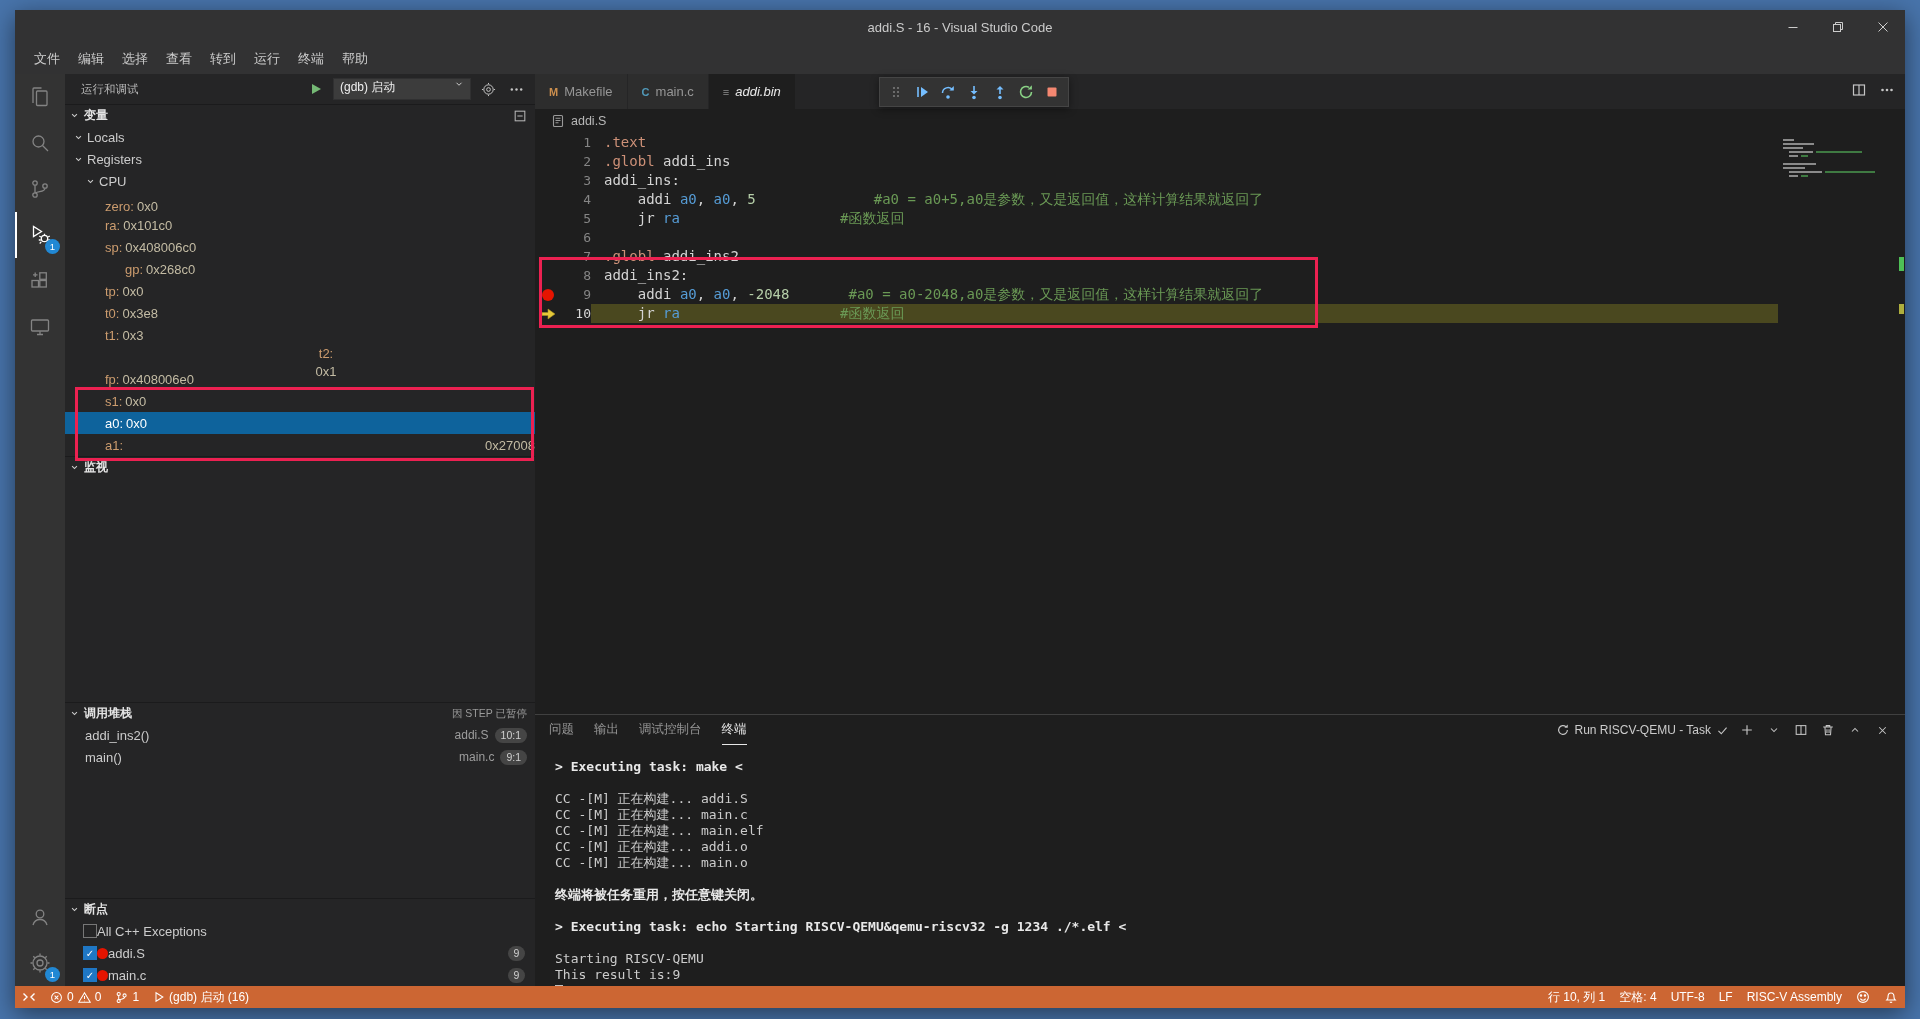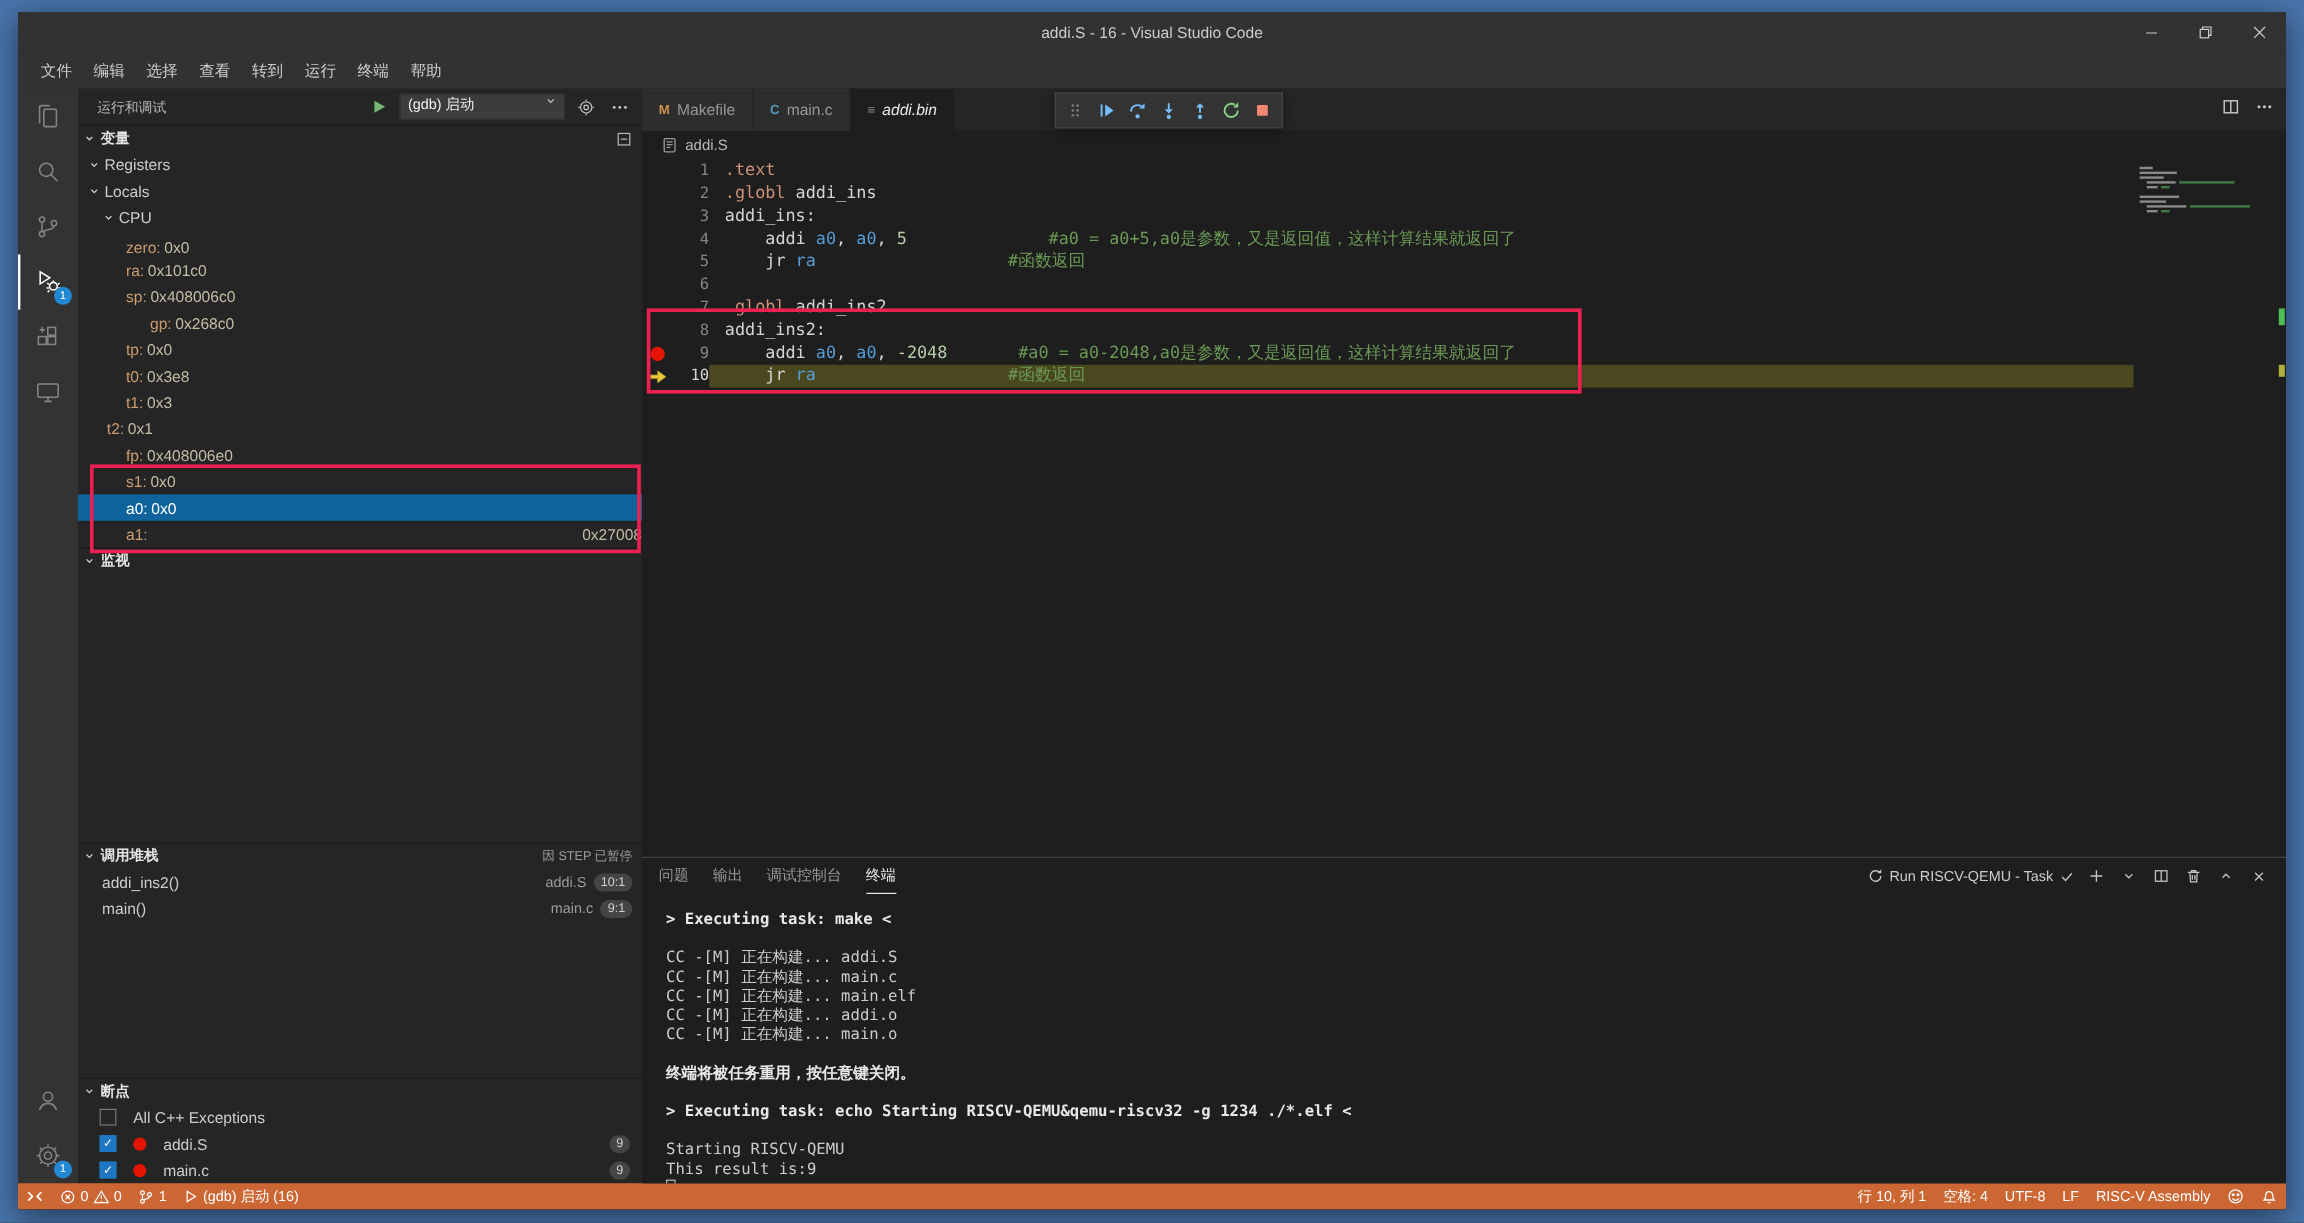--- a/index.html
+++ b/index.html
@@ -29,21 +29,21 @@
 .right-ico{margin-left:auto;display:flex}
 .tree-row{height:22px;display:flex;align-items:center;gap:3px;font-size:13px;color:#ccc}
 .reg-name{color:#cc9c6e}
 .reg-val{color:#c4bca4}
 .tree-row.selected{background:#0e639c}
 .tree-row.selected .reg-name,.tree-row.selected .reg-val{color:#fff}
 .cs-row{height:22px;display:flex;align-items:center;padding:0 8px 0 20px;gap:6px}
 .cs-fn{color:#ccc}
 .cs-file{margin-left:auto;color:#9d9d9d;font-size:12px}
 .cs-badge{background:#454545;border-radius:8px;padding:0 6px;font-size:10.5px;color:#cfcfcf;height:15px;line-height:15px}
-.bp-row{height:22px;display:flex;align-items:center;padding:0 10px 0 18px;gap:14px}
+.bp-row{height:22px;display:flex;align-items:center;padding:0 10px 0 18px;gap:0}
 .cb{width:14px;height:14px;border:1px solid #777;flex:none;display:flex;align-items:center;justify-content:center;font-size:10px;color:#fff}
 .cb.on{background:#1f77c4;border-color:#1f77c4}
 .bp-dot{width:11px;height:11px;border-radius:50%;background:#e51400;flex:none}
 .bp-badge{margin-left:auto;background:#454545;border-radius:8px;min-width:17px;text-align:center;font-size:10.5px;height:15px;line-height:15px;color:#cfcfcf;padding:0 4px}
 .editor-col{flex:1;display:flex;flex-direction:column;min-width:0;position:relative;background:#1e1e1e}
 .tabbar{height:35px;background:#252526;display:flex;flex:none;position:relative}
 .tabs{display:flex}
 .tab{height:35px;display:flex;align-items:center;gap:6px;padding:0 14px;background:#2d2d2d;color:#969696;font-size:13px;border-right:1px solid #252526}
 .tab.active{background:#1e1e1e;color:#e8e8e8}
 .tab.italic .tab-label{font-style:italic}
@@ -225,27 +225,27 @@
               <rect x="2.5" y="2.5" width="11" height="11"></rect>
               <path d="M5 8h6"></path>
             </svg>
           </span>
       </div>
       <div id="var-tree">
           <div class="tree-row" style="padding-left: 8px;">
             <svg width="11" height="11" viewBox="0 0 16 16" fill="none" stroke="#ccc" stroke-width="1.6">
               <path d="M4.5 6l3.5 3.5L11.5 6"></path>
             </svg>
-            <span>Registers</span>
+            <span>Locals</span>
           </div>
           <div class="tree-row" style="padding-left: 8px;">
             <svg width="11" height="11" viewBox="0 0 16 16" fill="none" stroke="#ccc" stroke-width="1.6">
               <path d="M4.5 6l3.5 3.5L11.5 6"></path>
             </svg>
-            <span>Locals</span>
+            <span>Registers</span>
           </div>
           <div class="tree-row" style="padding-left: 20px;">
             <svg width="11" height="11" viewBox="0 0 16 16" fill="none" stroke="#ccc" stroke-width="1.6">
               <path d="M4.5 6l3.5 3.5L11.5 6"></path>
             </svg>
             <span>CPU</span>
           </div>
           <div class="tree-row" style="padding-left: 40px; align-items: flex-end;">
             <span class="reg-name">zero: </span>
             <span class="reg-val">0x0</span>
@@ -267,21 +267,21 @@
             <span class="reg-val">0x0</span>
           </div>
           <div class="tree-row" style="padding-left: 40px;">
             <span class="reg-name">t0: </span>
             <span class="reg-val">0x3e8</span>
           </div>
           <div class="tree-row" style="padding-left: 40px;">
             <span class="reg-name">t1: </span>
             <span class="reg-val">0x3</span>
           </div>
-          <div class="tree-row" style="padding-left: 24px;">
+          <div class="tree-row" style="padding-left: 52px; flex-direction: column;">
             <span class="reg-name">t2: </span>
             <span class="reg-val">0x1</span>
           </div>
           <div class="tree-row" style="padding-left: 40px;">
             <span class="reg-name">fp: </span>
             <span class="reg-val">0x408006e0</span>
           </div>
           <div class="tree-row" style="padding-left: 40px;">
             <span class="reg-name">s1: </span>
             <span class="reg-val">0x0</span>

